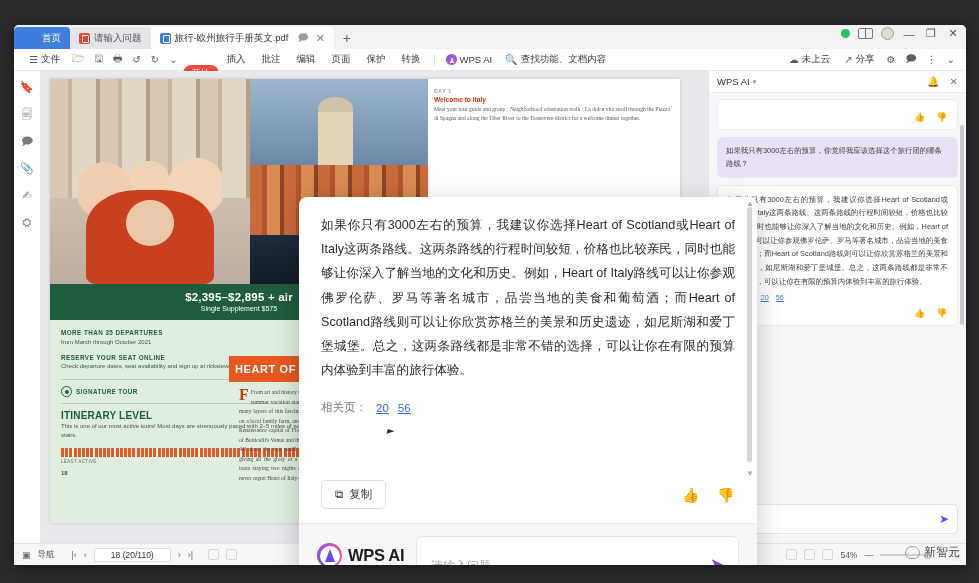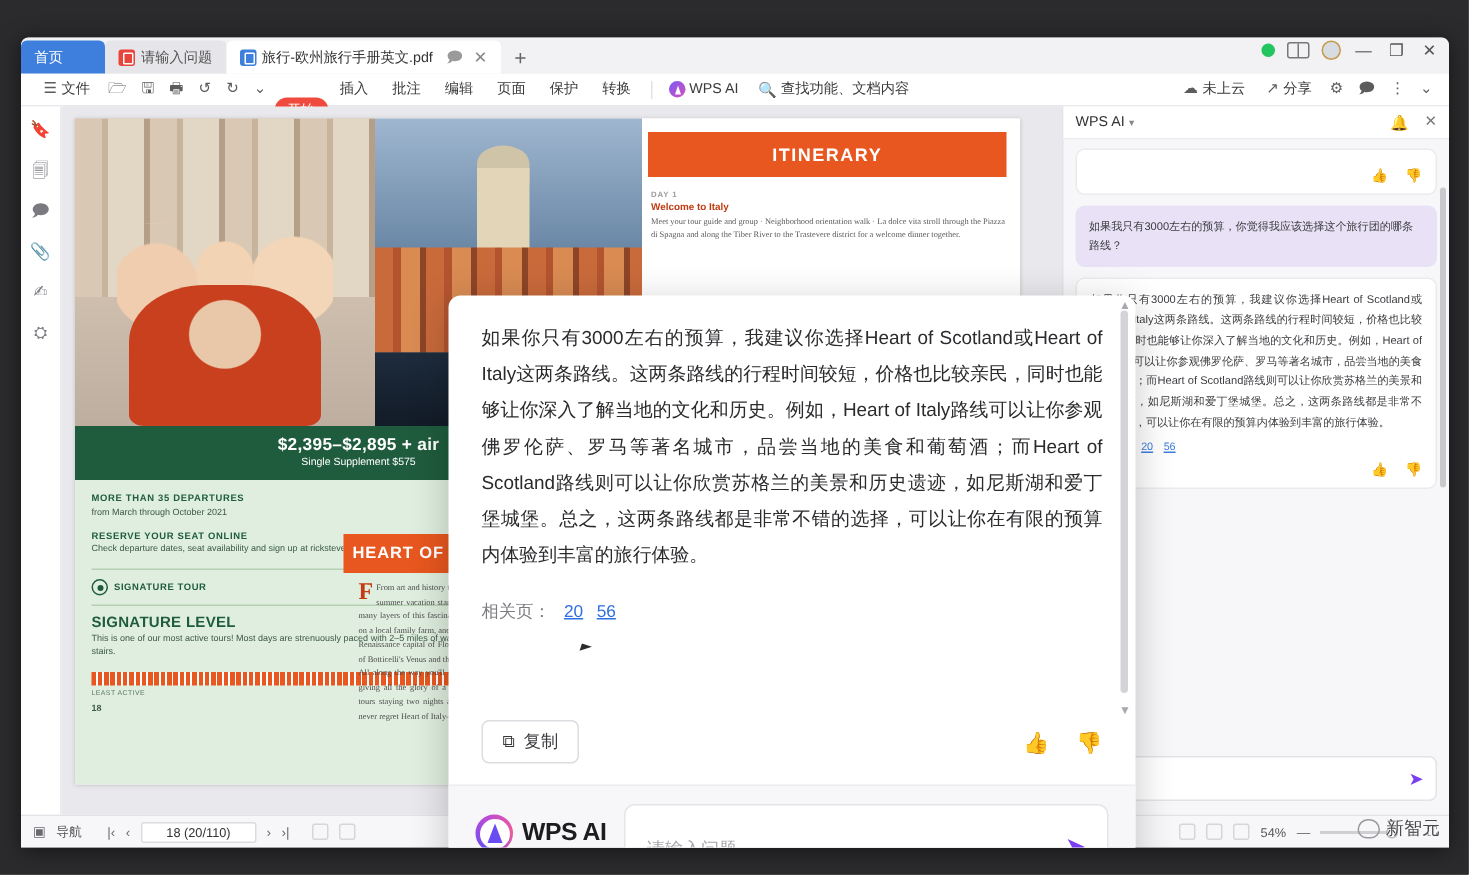--- a/index.html
+++ b/index.html
@@ -10,21 +10,21 @@
   
   .win { position:absolute; left:14px; top:25px; width:952px; height:540px;
          background:#f2f2f4; border-radius:5px 5px 0 0; overflow:hidden;
          box-shadow:0 2px 14px rgba(0,0,0,.5); }
 
   
   .tabbar { position:relative; height:24px; background:#f2f2f4; display:flex;
             align-items:flex-end; padding-left:0; }
   .tab { height:22px; display:flex; align-items:center; gap:4px; padding:0 9px;
          font-size:9.5px; color:#444; border-radius:4px 4px 0 0; white-space:nowrap; }
-  .tab.home { background:#3e7fdd; color:#fff; width:56px; justify-content:flex-start;
+  .tab.home { background:#3e7fdd; color:#fff; width:56px; justify-content:flex-end;
               font-size:9.5px; }
   .tab.inactive { background:#e6e6ea; color:#555; }
   .tab.active { background:#fff; color:#333; }
   .tabicon { width:11px; height:11px; border-radius:2px; display:inline-block;
              flex:0 0 auto; position:relative; }
   .tabicon.red { background:#e8443a; }
   .tabicon.blue { background:#3e7fdd; }
   .tabicon::after { content:""; position:absolute; left:3px; top:2.5px; width:5px;height:6px;
                     border:1.3px solid #fff; border-radius:1px; }
   .tab .close { font-size:11px; color:#888; margin-left:3px; }
@@ -313,33 +313,32 @@
               <div class="gb-h">MORE THAN 35 DEPARTURES</div>
               <div class="gb-p">from March through October 2021</div>
               <div class="gb-h">RESERVE YOUR SEAT ONLINE</div>
               <div class="gb-p">Check departure dates, seat availability and sign up at ricksteves.com.</div>
               <div class="gb-rule"></div>
               <div class="sig">
                 <span class="sig-badge"></span>
                 <span class="sig-t">SIGNATURE TOUR</span>
               </div>
               <div class="gb-rule"></div>
-              <div class="act-h">SIGNATURE LEVEL</div>
+              <div class="act-h">ITINERARY LEVEL</div>
               <div class="gb-p">This is one of our most active tours! Most days are strenuously paced with 2–5 miles of walking, including hilly terrain and lots of stairs.</div>
               <div class="meter"></div>
               <div class="meter-lbl">
                 <span>LEAST ACTIVE</span>
                 <span>MOST ACTIVE</span>
               </div>
               <div class="pgnum">18</div>
             </div>
           </div>
 
           <div class="pgcol-right">
-            <div class="itin">ITINERARY</div>
             <div class="day-h">DAY 1</div>
             <div class="day-t">Welcome to Italy</div>
             <div class="day-b">Meet your tour guide and group · Neighborhood orientation walk · La dolce vita stroll through the Piazza di Spagna and along the Tiber River to the Trastevere district for a welcome dinner together.</div>
           </div>
         </div>
 
         <div style="position:absolute;left:188px;top:285px;width:160px;">
           <div class="heartbar">HEART OF ITALY</div>
           <div class="body2col">
             <span class="dropcap">F</span>

